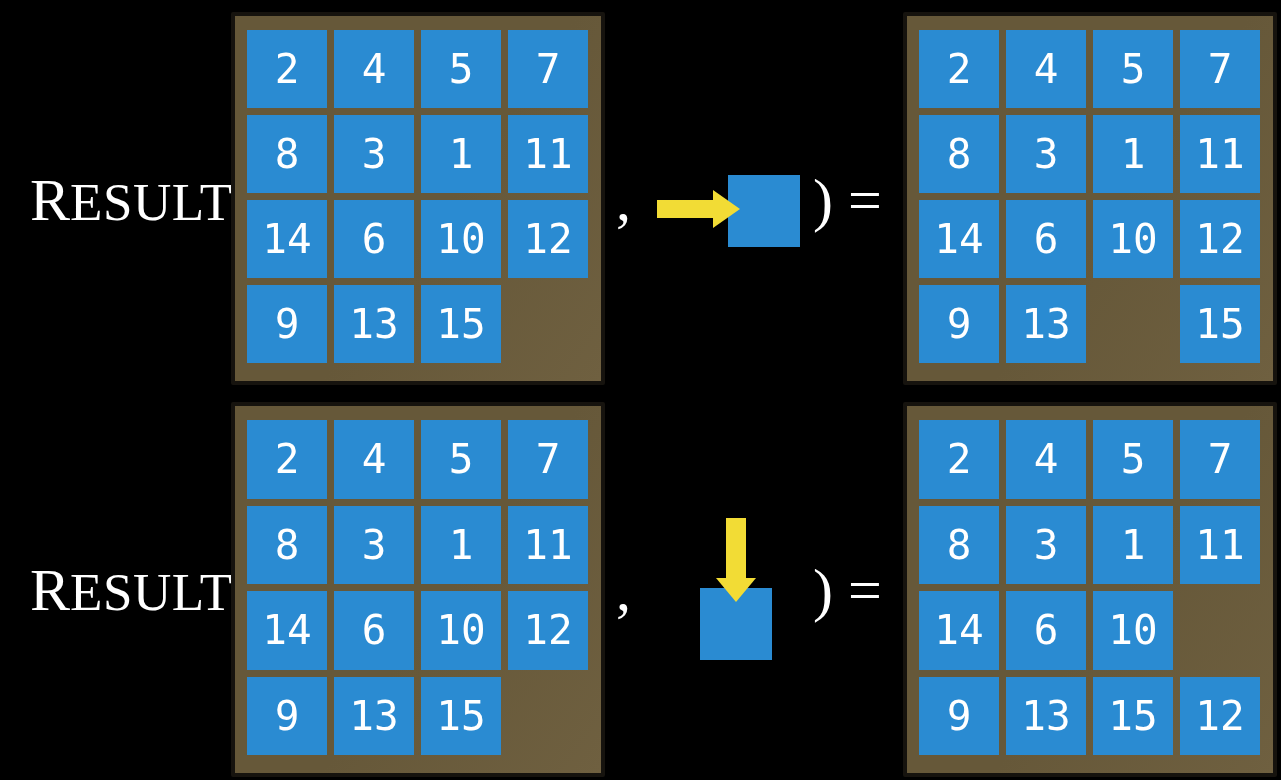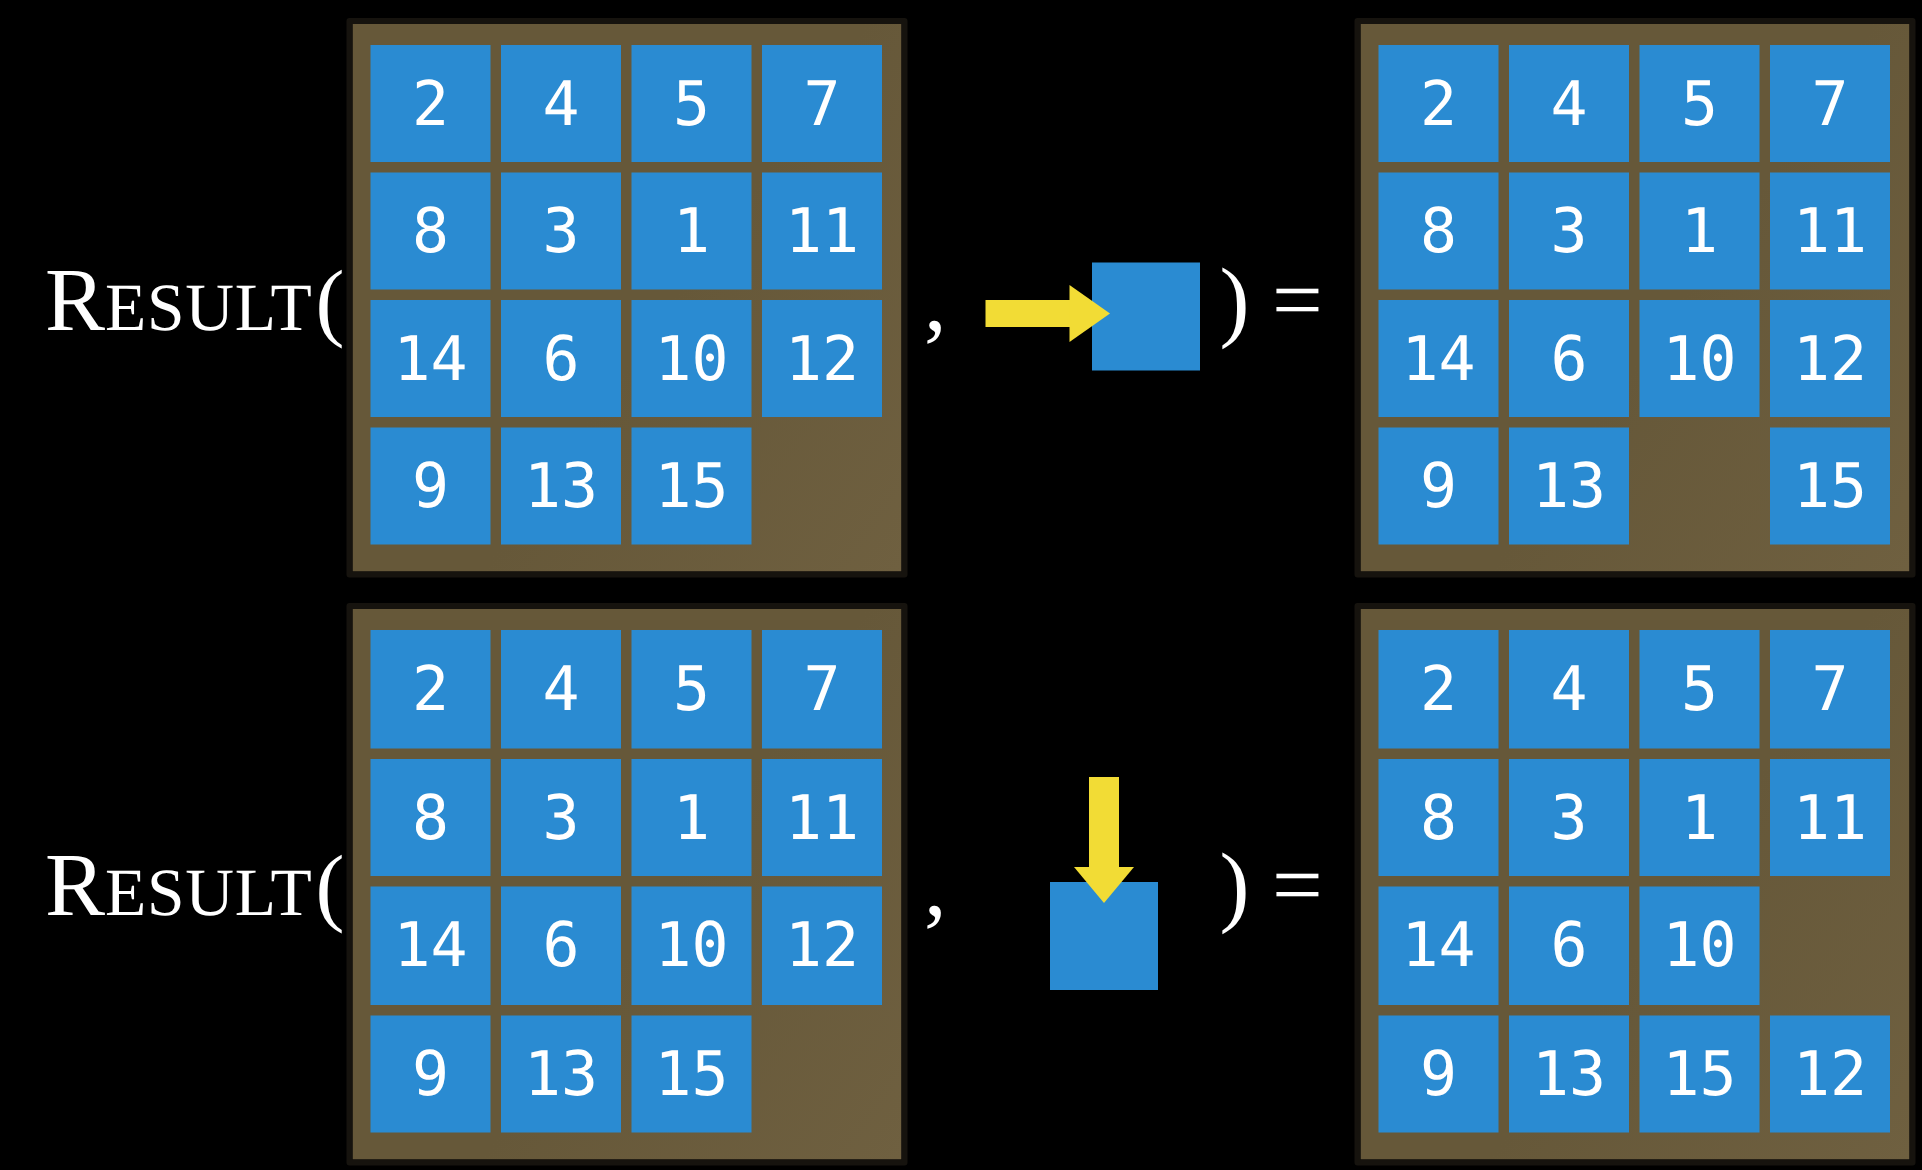--- a/index.html
+++ b/index.html
@@ -5,21 +5,21 @@
   html,body { margin:0; padding:0; background:#000; }
   .stage {
     position:relative; width:1281px; height:780px;
     background:var(--background,#000); overflow:hidden;
     font-family:"Liberation Serif", serif;
   }
   
   .formula { position:absolute; color:var(--formula-color,#fff); line-height:1; white-space:pre; }
   .fn { display:flex; align-items:baseline; }
   .fn .cap   { font-size:60px; }
-  .fn .rest  { font-size:45px; letter-spacing:0.5px; }
+  .fn .rest  { font-size:53px; letter-spacing:0.5px; }
   .fn .paren { font-size:58px; margin-left:2px; }
   .comma { font-size:60px; }
   .close { font-size:60px; }
   #label-1 { left:30px;  top:170px; }
   #label-2 { left:30px;  top:560px; }
   #comma-1 { left:616px; top:170px; }
   #comma-2 { left:616px; top:560px; }
   #close-1 { left:813px; top:170px; }
   #close-2 { left:813px; top:560px; }
   

